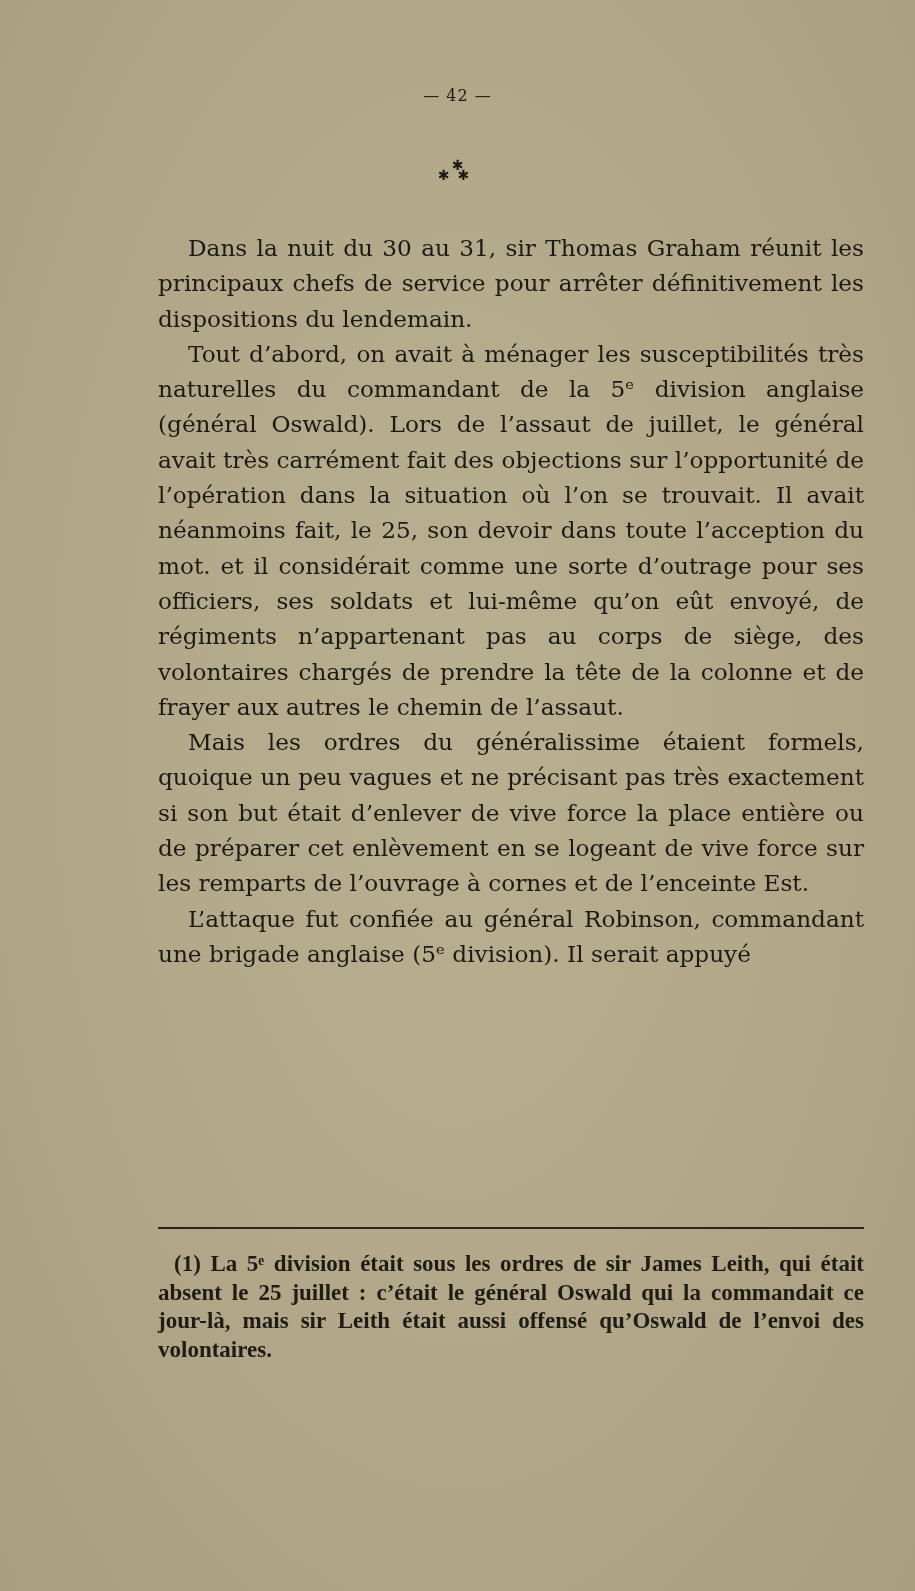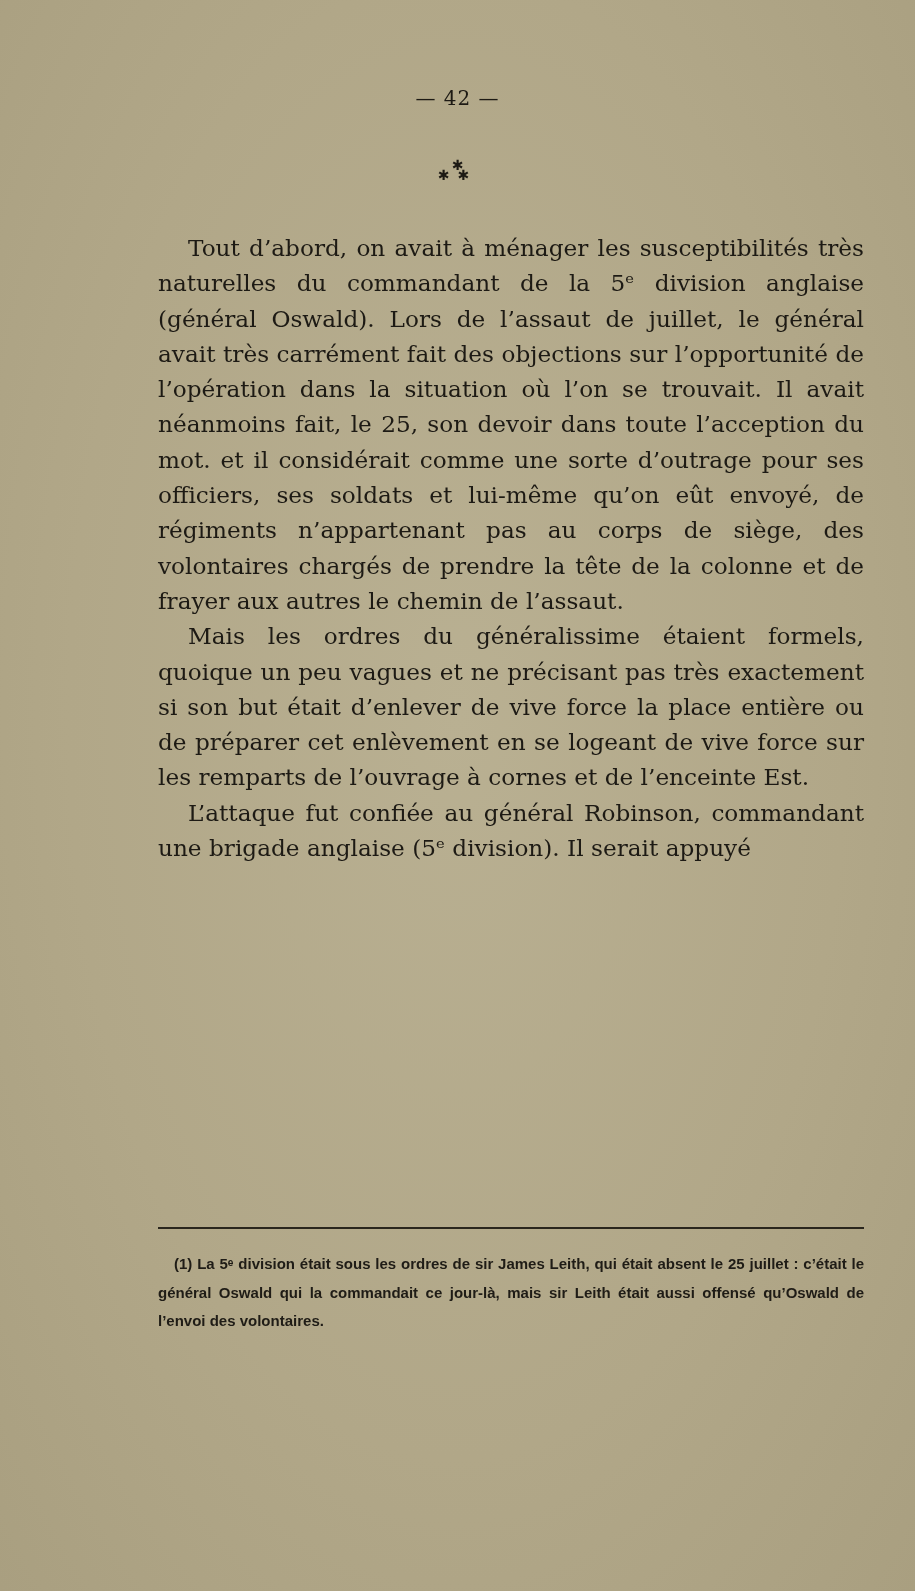--- a/index.html
+++ b/index.html
@@ -6,57 +6,58 @@
     body {
       width: 915px; height: 1591px; overflow: hidden;
       background: #b4aa8b;
       background-image: radial-gradient(ellipse at 50% 45%, #b9b092 0%, #b1a788 60%, #a99f80 100%);
       position: relative;
       font-family: "DejaVu Serif", "Liberation Serif", serif;
       color: #1d1a14;
     }
     .page-number {
       position: absolute; left: 0; width: 100%; top: 86px;
-      text-align: center; font-size: 20px; letter-spacing: 1px;
+      text-align: center; font-size: 16px; letter-spacing: 1px;
     }
     .asterism {
       position: absolute; left: 0; width: 100%; top: 160px;
       text-align: center; font-size: 14px; line-height: 10px;
     }
     .asterism .row2 { letter-spacing: 8px; }
     .body-text {
       position: absolute; left: 158px; width: 706px; top: 230px;
       font-size: 23.2px; line-height: 35.3px;
       text-align: justify;
     }
     .body-text p { margin: 0; text-indent: 30px; }
     .body-text p.first { text-indent: 30px; }
     .rule {
       position: absolute; left: 158px; width: 706px; top: 1227px;
       height: 0; border-top: 2px solid #2a261d;
     }
     .footnote {
       position: absolute; left: 158px; width: 706px; top: 1250px;
-      font-family: Liberation Sans, sans-serif;
-      font-weight: bold; font-size: 15px; line-height: 28.5px;
+      font-family: Liberation Serif, serif;
+      font-weight: bold; font-size: 23px; line-height: 28.5px;
       text-align: justify; text-indent: 16px;
       color: #1f1c16;
     }
   </style>
 </head>
 <body>
 
 <div class="page-number">— 42 —</div>
 
 <div class="asterism">
   <div>✱</div>
   <div class="row2">✱✱</div>
 </div>
 
 <div class="body-text">
+  <p class="first">Dans la nuit du 30 au 31, sir Thomas Graham réunit les principaux chefs de service pour arrêter définitivement les dispositions du lendemain.</p>
   <p>Tout d’abord, on avait à ménager les susceptibilités très naturelles du commandant de la 5ᵉ division anglaise (général Oswald). Lors de l’assaut de juillet, le général avait très carrément fait des objections sur l’opportunité de l’opération dans la situation où l’on se trouvait. Il avait néanmoins fait, le 25, son devoir dans toute l’acception du mot. et il considérait comme une sorte d’outrage pour ses officiers, ses soldats et lui-même qu’on eût envoyé, de régiments n’appartenant pas au corps de siège, des volontaires chargés de prendre la tête de la colonne et de frayer aux autres le chemin de l’assaut.</p>
   <p>Mais les ordres du généralissime étaient formels, quoique un peu vagues et ne précisant pas très exactement si son but était d’enlever de vive force la place entière ou de préparer cet enlèvement en se logeant de vive force sur les remparts de l’ouvrage à cornes et de l’enceinte Est.</p>
   <p>L’attaque fut confiée au général Robinson, commandant une brigade anglaise (5ᵉ division). Il serait appuyé</p>
 </div>
 
 <div class="rule"></div>
 
 <div class="footnote">(1) La 5ᵉ division était sous les ordres de sir James Leith, qui était absent le 25 juillet : c’était le général Oswald qui la commandait ce jour-là, mais sir Leith était aussi offensé qu’Oswald de l’envoi des volontaires.</div>
 
 </body></html>

